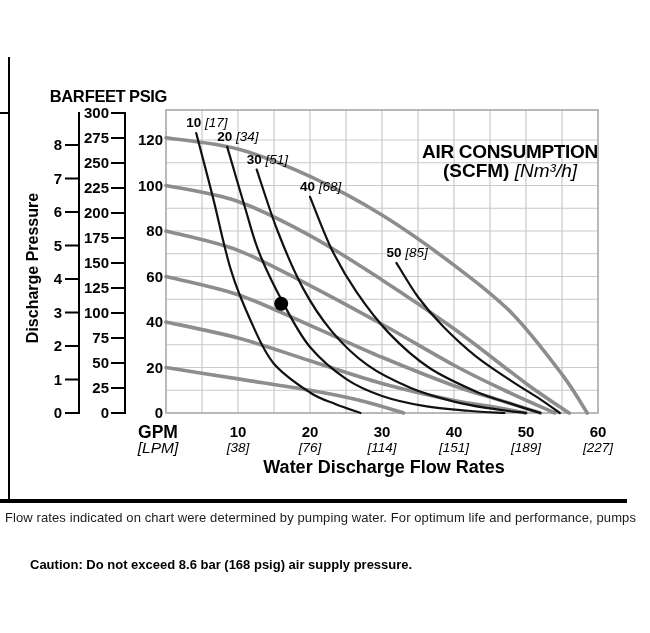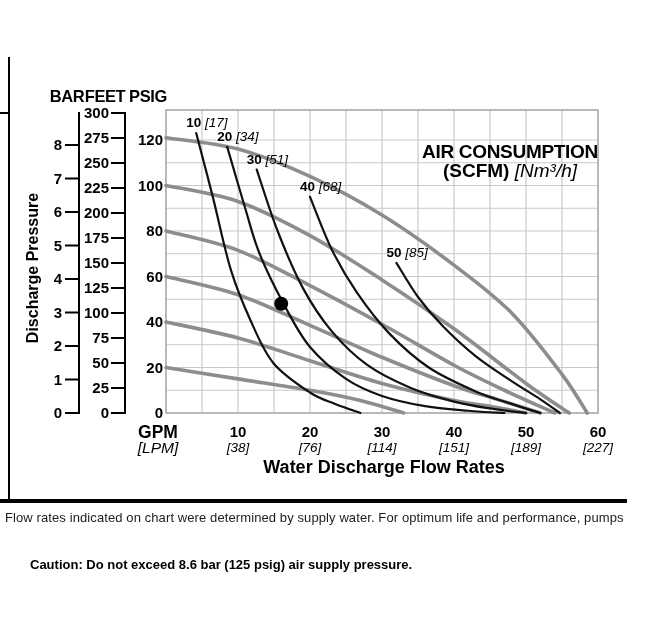--- a/index.html
+++ b/index.html
@@ -150,17 +150,17 @@
       <text x="217.2" y="140.825" font-family="&quot;Liberation Sans&quot;, sans-serif" text-anchor="start" font-size="13.5" stroke="none" fill="#000"><tspan font-weight="bold">20 </tspan><tspan font-style="italic">[34]</tspan></text>
       <text x="246.72000000000003" y="163.57500000000002" font-family="&quot;Liberation Sans&quot;, sans-serif" text-anchor="start" font-size="13.5" stroke="none" fill="#000"><tspan font-weight="bold">30 </tspan><tspan font-style="italic">[51]</tspan></text>
       <text x="300" y="190.875" font-family="&quot;Liberation Sans&quot;, sans-serif" text-anchor="start" font-size="13.5" stroke="none" fill="#000"><tspan font-weight="bold">40 </tspan><tspan font-style="italic">[68]</tspan></text>
       <text x="386.4" y="256.85" font-family="&quot;Liberation Sans&quot;, sans-serif" text-anchor="start" font-size="13.5" stroke="none" fill="#000"><tspan font-weight="bold">50 </tspan><tspan font-style="italic">[85]</tspan></text>
       <circle cx="281.2" cy="303.8" r="7" fill="#000"></circle>
     </svg>
 
   <div class="rule"></div>
 
   <div class="note">
-    <div>Flow rates indicated on chart were determined by supply water. For optimum life and performance, pumps</div>
+    <div>Flow rates indicated on chart were determined by pumping water. For optimum life and performance, pumps</div>
   </div>
 
-  <div class="caution">Caution: Do not exceed 8.6 bar (125 psig) air supply pressure.</div>
+  <div class="caution">Caution: Do not exceed 8.6 bar (168 psig) air supply pressure.</div>
 </div>
 
 </body></html>

